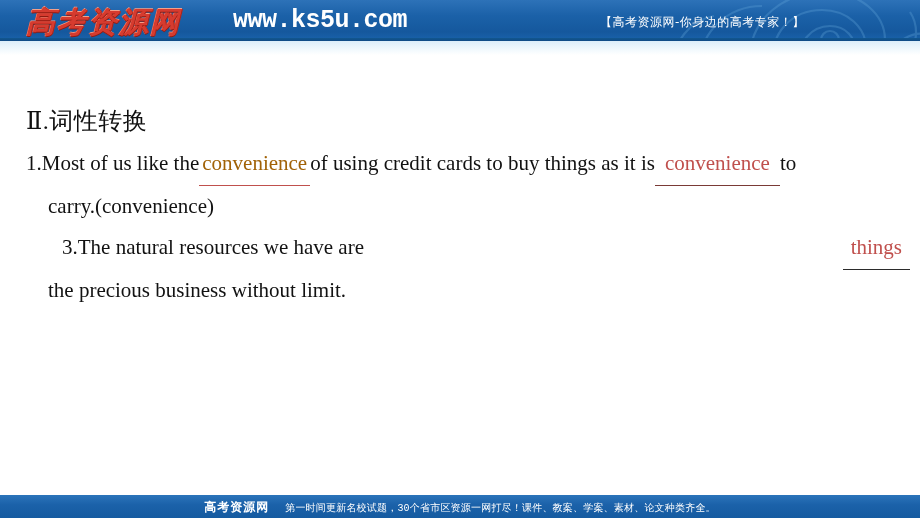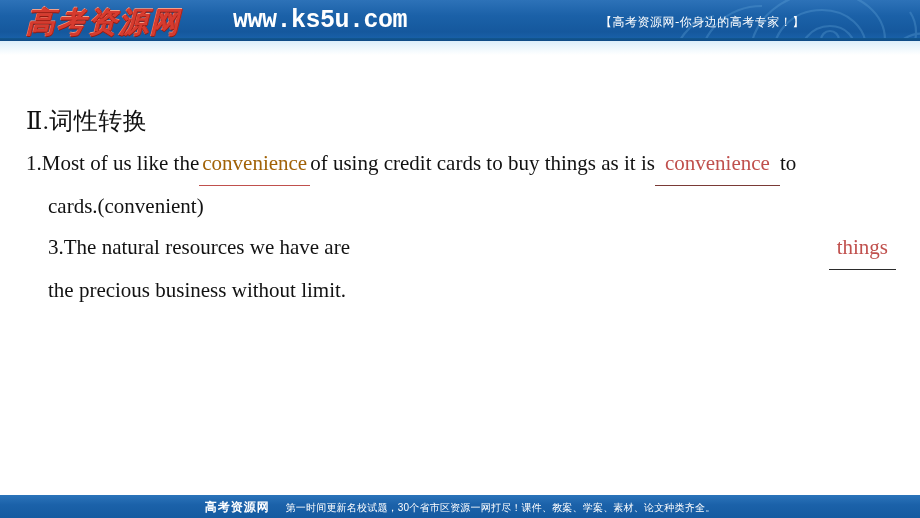--- a/index.html
+++ b/index.html
@@ -120,21 +120,21 @@
   .j-row {
     display: flex;
     justify-content: flex-start;
     width: 870px;
     white-space: nowrap;
   }
   .j-row2 {
     display: flex;
     justify-content: space-between;
     width: 848px;
-    margin-left: 22px;
+    margin-left: 36px;
     white-space: nowrap;
   }
   .ans {
     color: #a16207;
     border-bottom: 1.6px solid #c0504d;
     padding: 0 3px 1px 3px;
     text-decoration: none;
   }
   .ans-pad {
     color: #c0504d;
@@ -173,21 +173,21 @@
   .footer-logo {
     font-family: "DejaVu Sans", "Liberation Sans", sans-serif;
     font-size: 12px;
     font-weight: bold;
     color: #ffffff;
     letter-spacing: 1px;
     margin-right: 16px;
     white-space: nowrap;
   }
   .footer-text {
-    font-family: Liberation Sans, sans-serif;
+    font-family: Liberation Mono, monospace;
     font-size: 10px;
     color: #ffffff;
     letter-spacing: 0.2px;
     white-space: nowrap;
   }
 </style>
 </head>
 <body>
 
 <div class="header">
@@ -219,21 +219,21 @@
 
     <div class="qitem">
       <div class="j-row">
         <span>1.Most of us like the </span>
         <span class="ans">convenience</span>
         <span> of using credit cards to buy things as it is </span>
         <span class="ans-pad">convenience</span>
         <span> to</span>
       </div>
       <div class="qline">
-        <span class="indent"></span><span>cards.(convenient)</span>
+        <span class="indent"></span><span>carry.(convenience)</span>
       </div>
     </div>
 
 
     <div class="qitem">
       <div class="j-row2">
         <span>3.The natural resources we have are </span>
         <span class="ans-dark">things</span>
       </div>
       <div class="qline">

